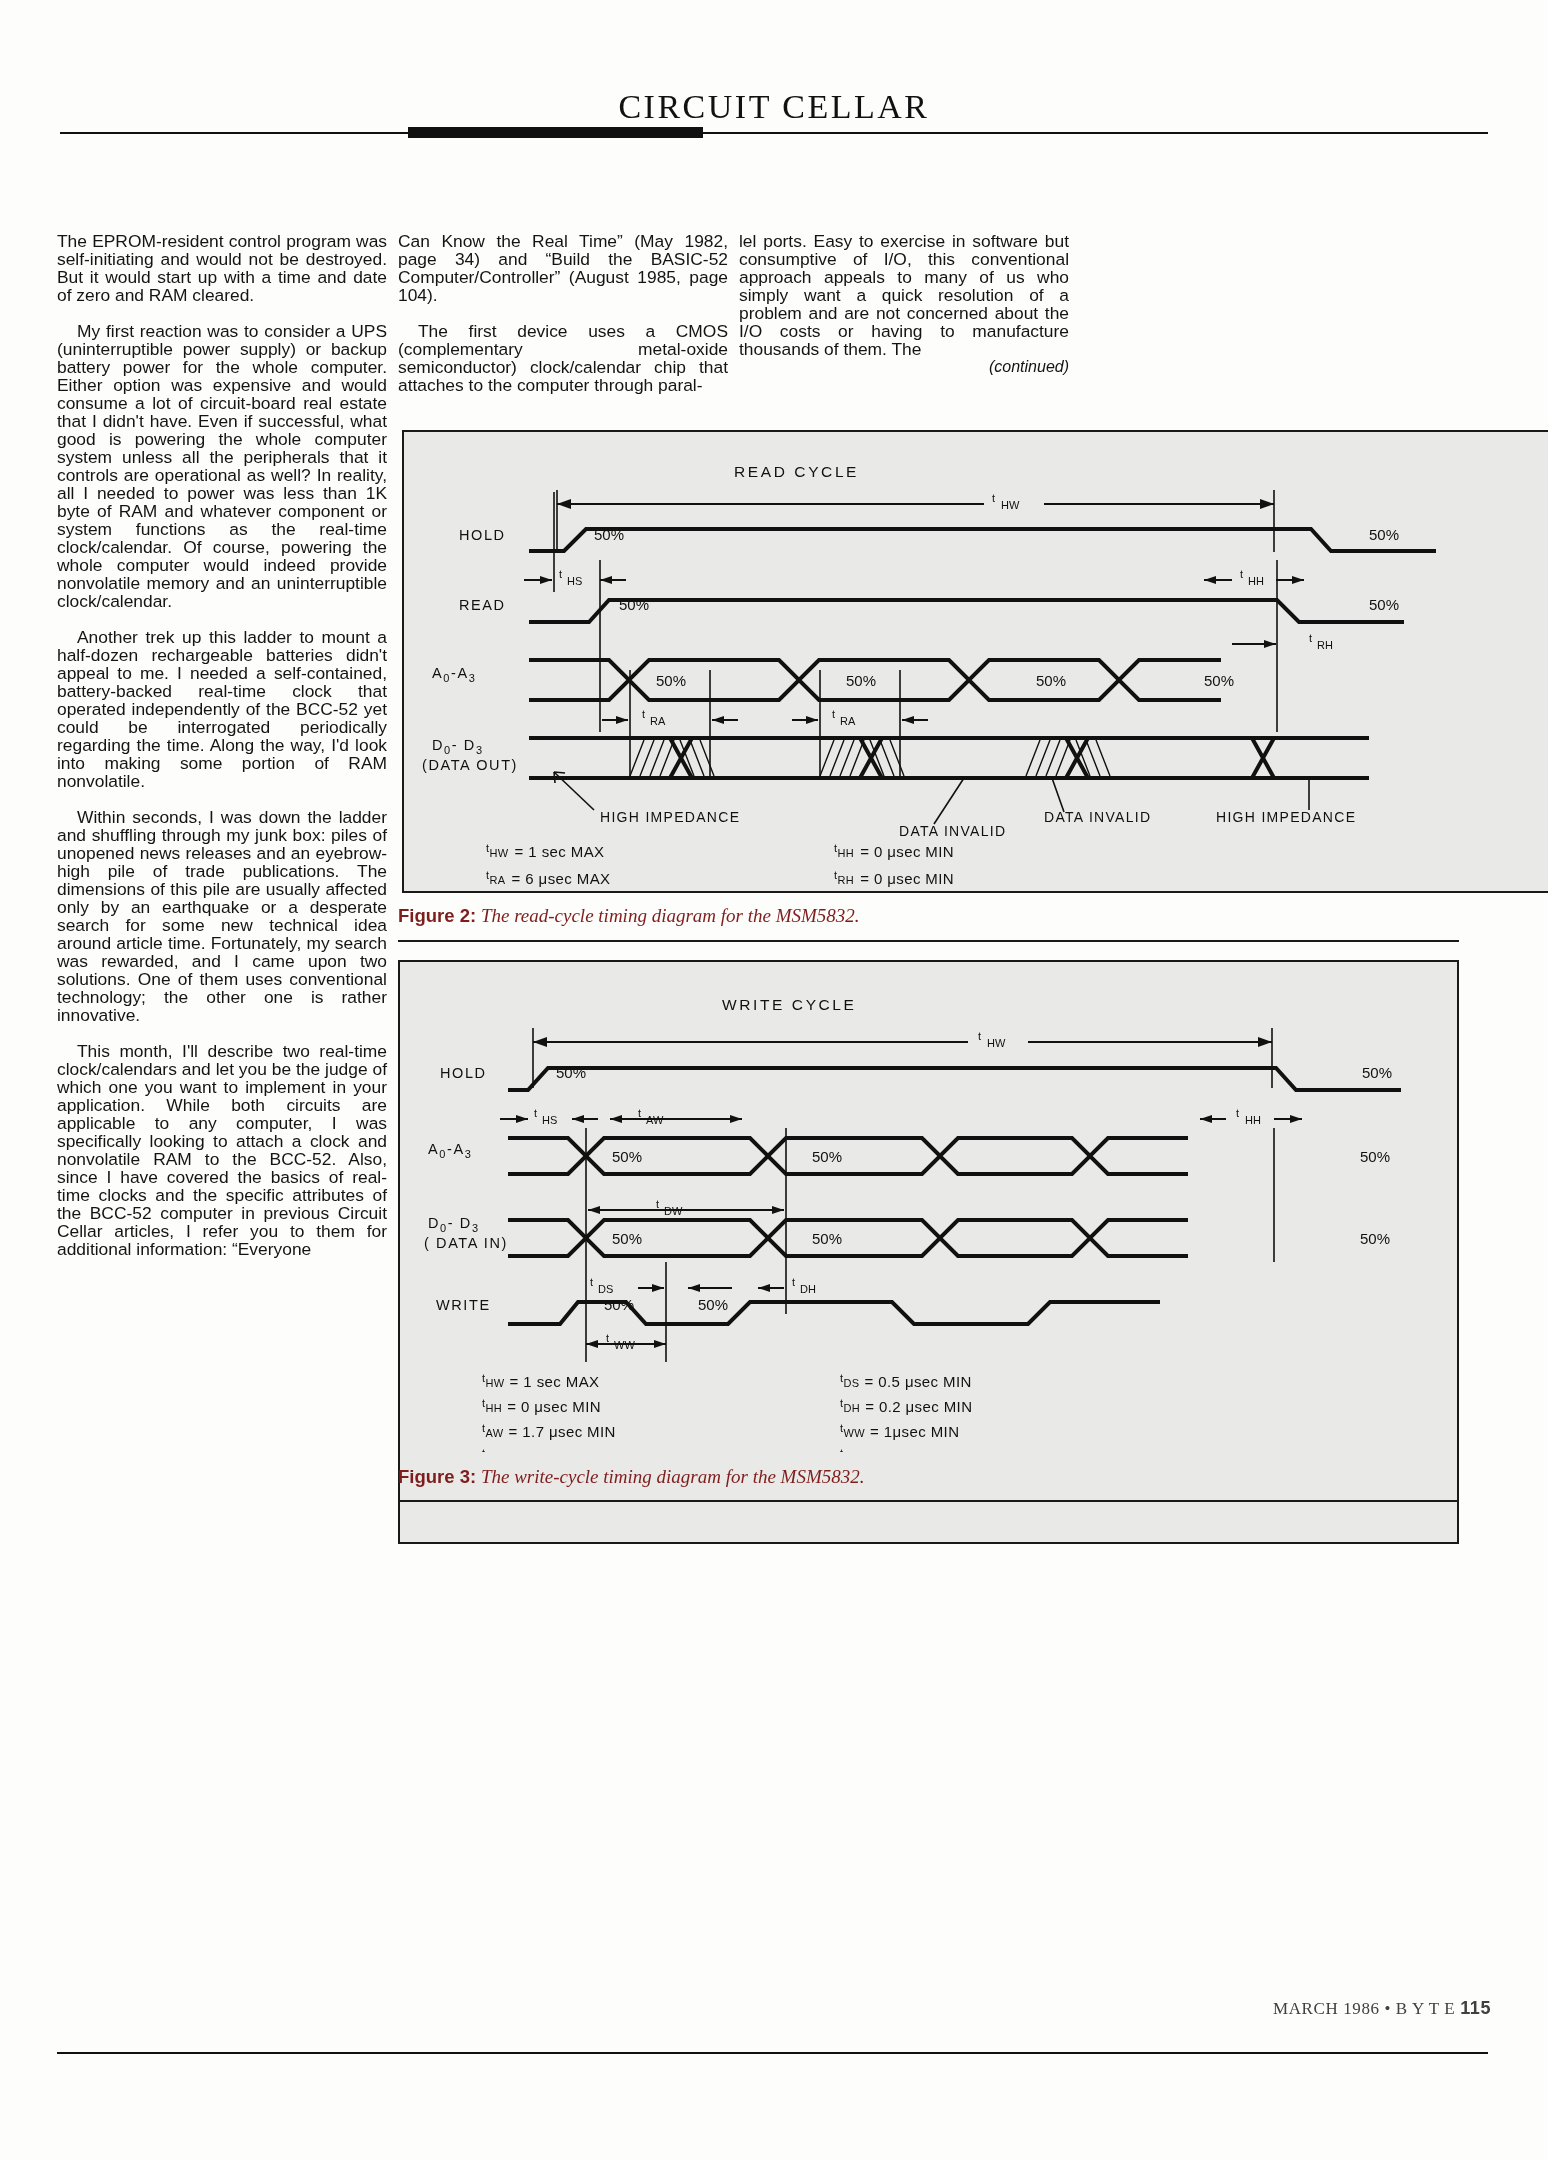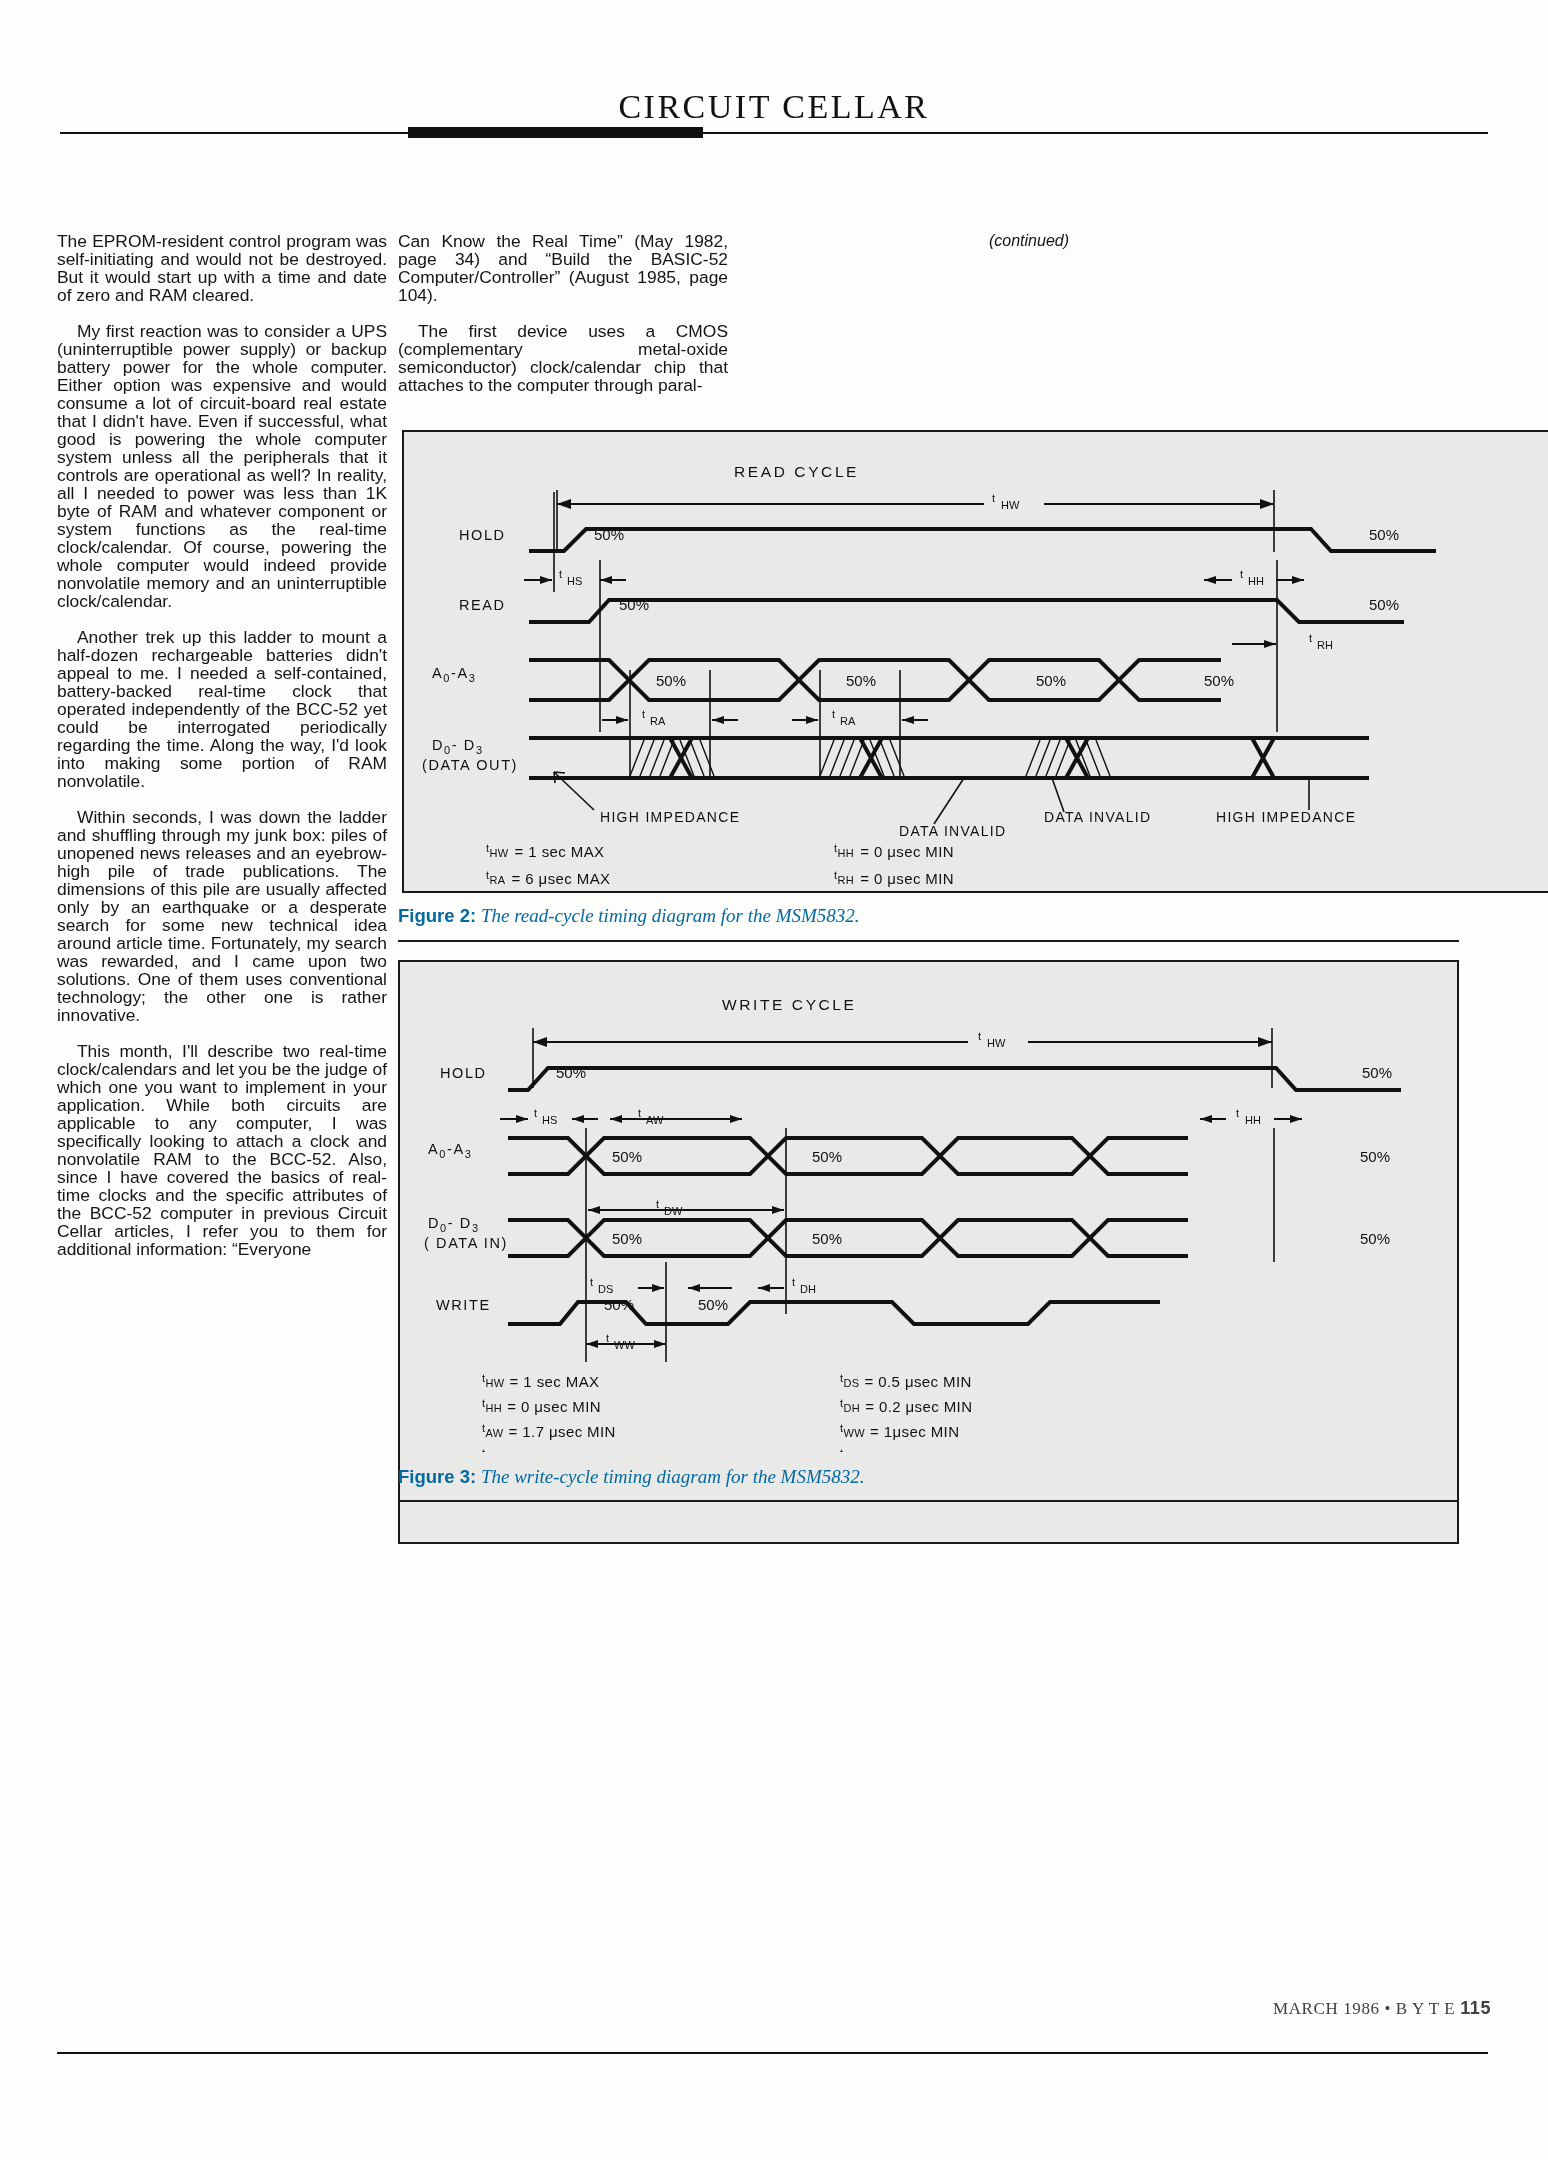--- a/index.html
+++ b/index.html
@@ -54,21 +54,21 @@
     background:#e9e9e7;
     border:2px solid #1a1a1a;
     box-sizing:border-box;
   }
   #fig2box{left:402px;top:430px;width:1246px;height:463px;}
   #fig3box{left:398px;top:960px;width:1061px;height:584px;}
   .figcap{
     position:absolute;
     font-family:"Liberation Serif", serif;
     font-size:19px;
-    color:#0369a1;
+    color:#7f1d1d;
   }
   .figcap b{font-family:"Liberation Sans", sans-serif;font-size:18.5px;font-weight:700;font-style:normal;}
   .figcap i{font-style:italic;}
   #fig2cap{left:398px;top:905px;}
   #fig3cap{left:398px;top:1466px;}
   .caprule{position:absolute;background:#1a1a1a;height:2px;}
   #fig2rule{left:398px;top:940px;width:1061px;}
   #fig3rule{left:398px;top:1500px;width:1061px;}
   
   .footrule{position:absolute;left:57px;top:2052px;width:1431px;height:2px;background:#111;}
@@ -111,20 +111,21 @@
     <p class="ind">Within seconds, I was down the ladder and shuffling through my junk box: piles of unopened news releases and an eyebrow-high pile of trade publications. The dimensions of this pile are usually affected only by an earthquake or a desperate search for some new technical idea around article time. Fortunately, my search was rewarded, and I came upon two solutions. One of them uses conventional technology; the other one is rather innovative.</p>
     <p class="ind">This month, I'll describe two real-time clock/calendars and let you be the judge of which one you want to implement in your application. While both circuits are applicable to any computer, I was specifically looking to attach a clock and nonvolatile RAM to the BCC-52. Also, since I have covered the basics of real-time clocks and the specific attributes of the BCC-52 computer in previous Circuit Cellar articles, I refer you to them for additional information: “Everyone</p>
   </div>
 
   <div class="col col2">
     <p>Can Know the Real Time” (May 1982, page 34) and “Build the BASIC-52 Computer/Controller” (August 1985, page 104).</p>
     <p class="ind">The first device uses a CMOS (complementary metal-oxide semiconductor) clock/calendar chip that attaches to the computer through paral-</p>
   </div>
 
   <div class="col col3">
+    <p>lel ports. Easy to exercise in software but consumptive of I/O, this conventional approach appeals to many of us who simply want a quick resolution of a problem and are not concerned about the I/O costs or having to manufacture thousands of them. The</p>
     <p class="continued">(continued)</p>
   </div>
 
   <div class="figbox" id="fig2box">
     <svg width="1057" height="459" viewBox="0 0 1057 459">
 
       <text class="ttl" x="330" y="45">READ   CYCLE</text>
 
       <line class="arr" x1="153" y1="72" x2="580" y2="72"></line>
       <line class="arr" x1="640" y1="72" x2="870" y2="72"></line>

